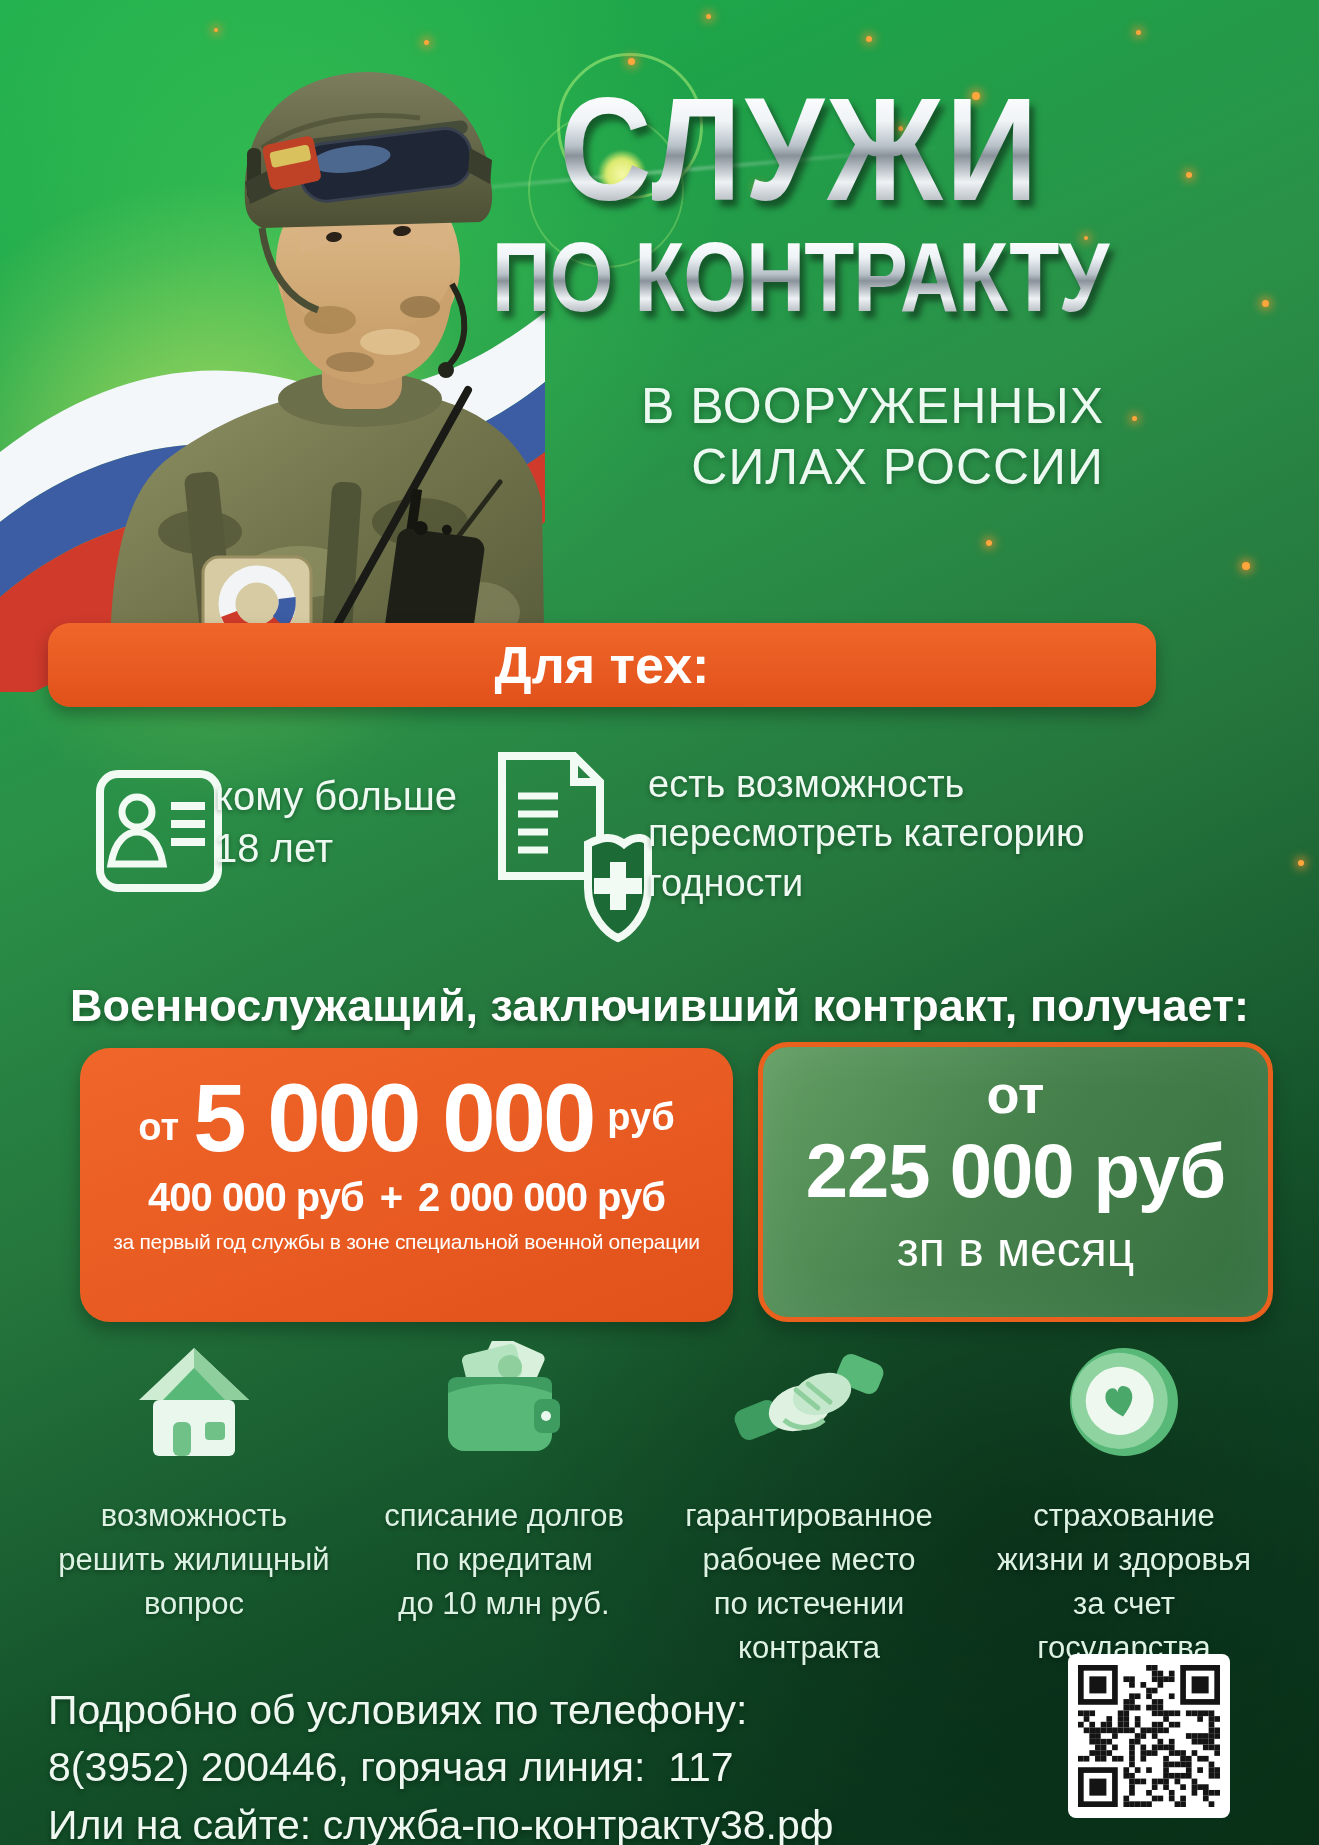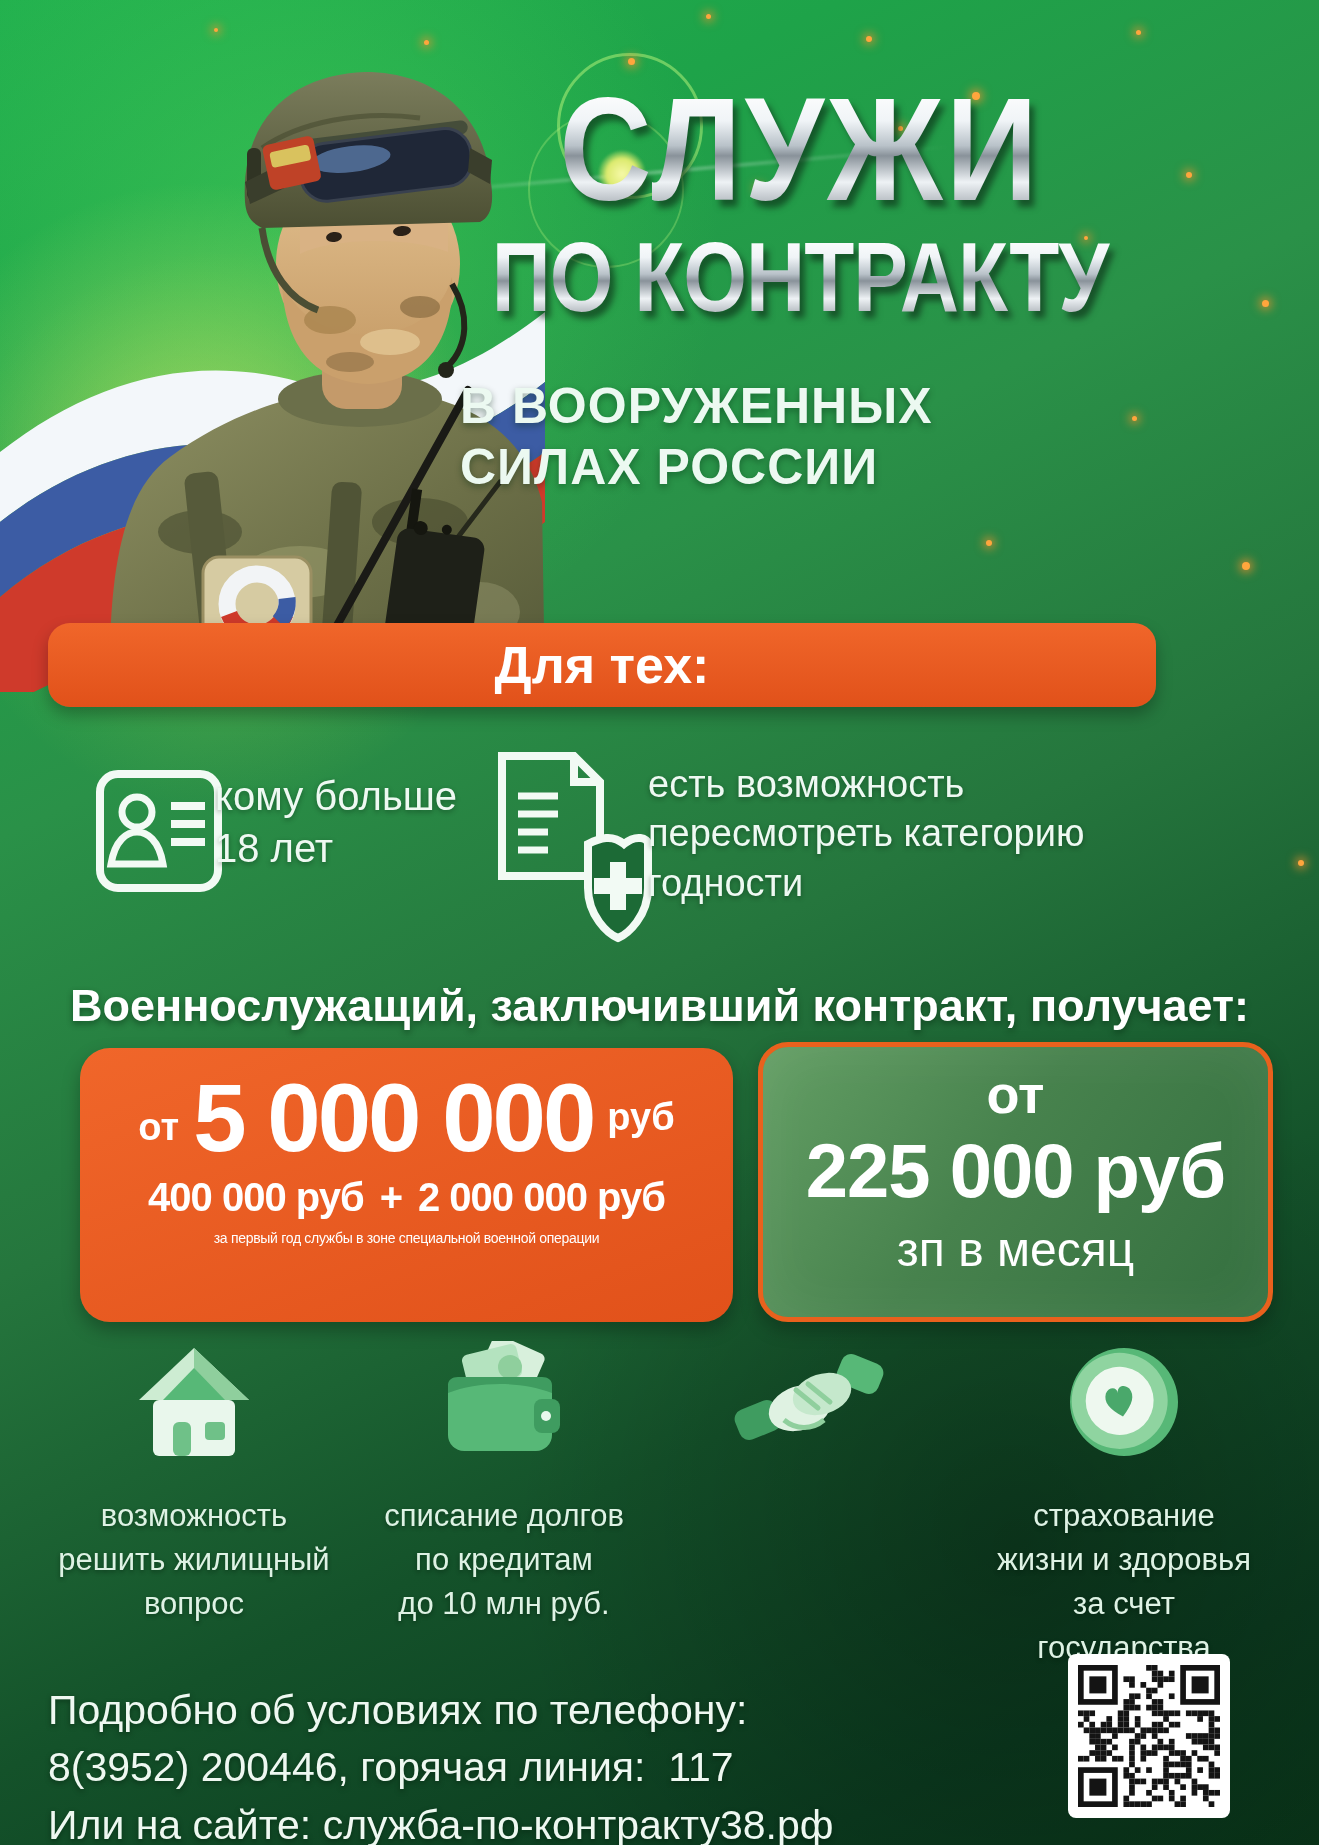--- a/index.html
+++ b/index.html
@@ -27,22 +27,22 @@
   .title{position:absolute;left:440px;top:86px;width:720px;text-align:center;z-index:4;
     filter:drop-shadow(5px 7px 3px rgba(8,30,14,.55));}
   .title .l1,.title .l2{
     font-weight:bold;line-height:1;color:transparent;
     background:linear-gradient(180deg,#ffffff 6%,#f0f4f7 30%,#b9c2c9 47%,#89929a 54%,#eef2f5 72%,#7e868e 100%);
     -webkit-background-clip:text;background-clip:text;
   }
   .title .l1{font-size:128px;letter-spacing:3px;transform:scaleY(1.14);}
   .title .l2{font-size:82px;letter-spacing:-1px;margin-top:22px;transform:scaleY(1.2);}
 
-  .subtitle{position:absolute;left:460px;top:376px;width:620px;text-align:left;z-index:4;
-    font-size:50px;font-weight:bold;color:#ecf9f1;line-height:1.22;letter-spacing:1px;
+  .subtitle{position:absolute;left:484px;top:376px;width:620px;text-align:right;z-index:4;
+    font-size:50px;font-weight:normal;color:#ecf9f1;line-height:1.22;letter-spacing:1px;
     text-shadow:0 3px 7px rgba(0,40,16,.4);}
 
   .banner{position:absolute;left:48px;top:623px;width:1108px;height:84px;z-index:5;
     background:linear-gradient(180deg,#f0662a 0%,#e1511a 100%);border-radius:22px;
     display:flex;align-items:center;justify-content:center;
     font-size:52px;font-weight:bold;color:#fff;box-shadow:0 8px 16px rgba(0,0,0,.28);}
 
   .elig-icon{position:absolute;z-index:5;}
   .elig-text{position:absolute;z-index:5;color:#eef9f2;white-space:pre-line;
     text-shadow:0 2px 5px rgba(0,30,12,.4);}
@@ -57,21 +57,21 @@
     box-shadow:0 8px 18px rgba(0,0,0,.28);}
   .pay-line1{display:flex;justify-content:center;align-items:flex-end;margin-top:24px;}
   .pay-from{font-size:38px;font-weight:bold;margin-right:14px;margin-bottom:14px;}
   .pay-amount{font-size:96px;font-weight:bold;line-height:.95;letter-spacing:-3px;}
   .pay-cur{font-size:38px;font-weight:bold;margin-left:14px;margin-bottom:24px;}
   .pay-line2{display:flex;justify-content:center;align-items:flex-end;gap:16px;margin-top:12px;
     font-size:40px;font-weight:bold;letter-spacing:-1px;}
   .pay-line3{position:relative;height:38px;font-size:29px;font-weight:500;margin-top:2px;}
   .pay-src-left{position:absolute;left:112px;}
   .pay-src-right{position:absolute;left:428px;}
-  .pay-footnote{margin-top:10px;text-align:center;font-size:14px;font-weight:500;letter-spacing:-.3px;}
+  .pay-footnote{margin-top:10px;text-align:center;font-size:21px;font-weight:500;letter-spacing:-.3px;}
 
   .salary-box{position:absolute;left:758px;top:1042px;width:515px;height:280px;z-index:5;
     box-sizing:border-box;border:5px solid #e9611d;border-radius:30px;color:#fff;text-align:center;
     background:linear-gradient(125deg,#639e64 0%,#47824d 45%,#346f3f 100%);
     box-shadow:inset 0 0 60px rgba(255,255,255,.07),0 8px 18px rgba(0,0,0,.25);}
   .sal-from{font-size:54px;font-weight:bold;margin-top:16px;}
   .sal-amount{font-size:76px;font-weight:bold;letter-spacing:-1px;margin-top:2px;}
   .sal-suffix{font-size:48px;font-weight:500;margin-top:8px;}
 
   .benefits{position:absolute;left:34px;top:1336px;width:1250px;z-index:5;display:flex;justify-content:space-between;}
@@ -313,20 +313,24 @@
       <div class="icon-wrap">
         <svg width="150" height="112" viewBox="0 0 150 112">
           <rect x="2" y="58" width="44" height="32" rx="10" fill="#3f9c60" transform="rotate(-22 24 74)"></rect>
           <rect x="104" y="12" width="44" height="32" rx="10" fill="#57b877" transform="rotate(22 126 28)"></rect>
           <ellipse cx="66" cy="62" rx="32" ry="22" fill="#dff2e2" transform="rotate(-18 66 62)"></ellipse>
           <ellipse cx="88" cy="48" rx="30" ry="20" fill="#c5e8cc" transform="rotate(-18 88 48)"></ellipse>
           <path d="M50,74 C62,84 78,84 90,74" stroke="#8fcf9d" stroke-width="5" fill="none"></path>
           <path d="M62,44 L84,62 M74,38 L96,56" stroke="#8fcf9d" stroke-width="5" stroke-linecap="round"></path>
         </svg>
       </div>
+      <div class="label">гарантированное
+рабочее место
+по истечении
+контракта</div>
     </div>
     <div class="benefit b4">
       <div class="icon-wrap">
         <svg width="120" height="120" viewBox="0 0 120 120">
           <g transform="rotate(-12 60 60)">
             <circle cx="60" cy="60" r="54" fill="#57b877"></circle>
             <circle cx="56" cy="58" r="48" fill="#8fd4a0"></circle>
             <circle cx="56" cy="58" r="34" fill="#eef8ef"></circle>
             <path d="M56,74 C44,64 40,56 44,48 C48,42 56,43 56,50 C56,43 64,42 68,48 C72,56 68,64 56,74 Z" fill="#4aa86b"></path>
           </g>

